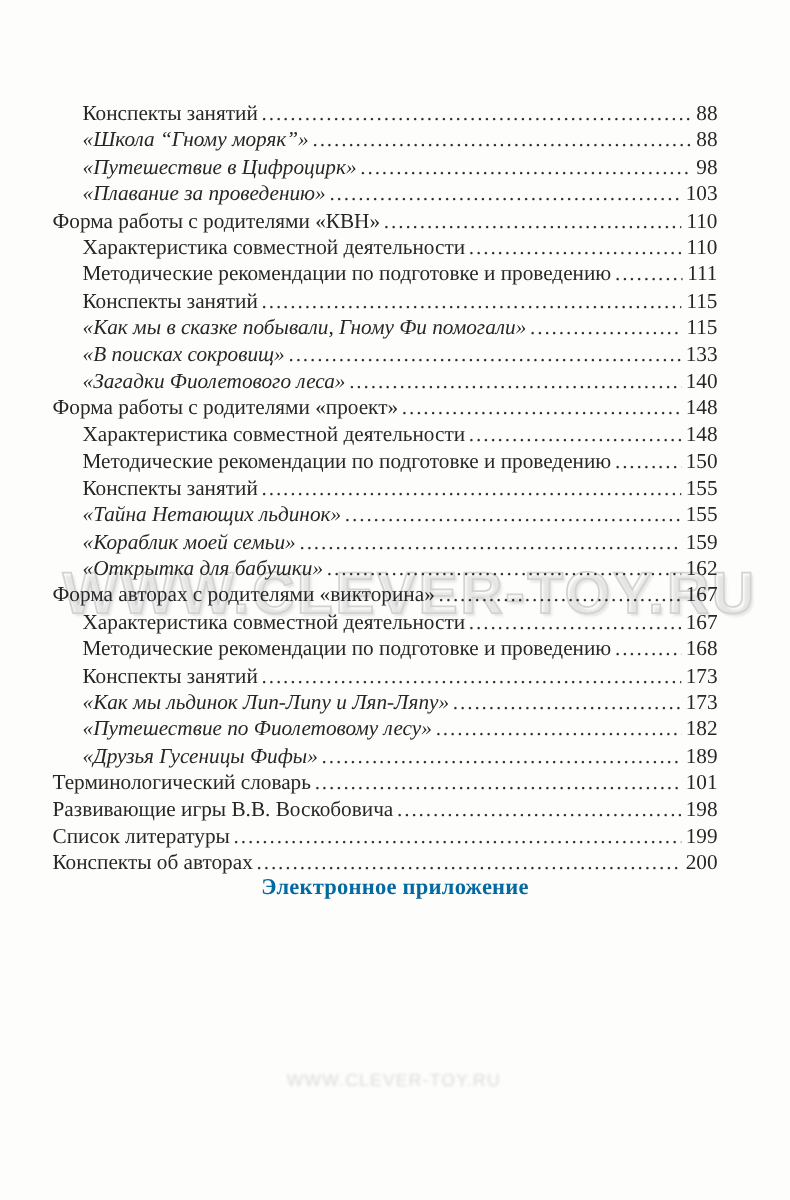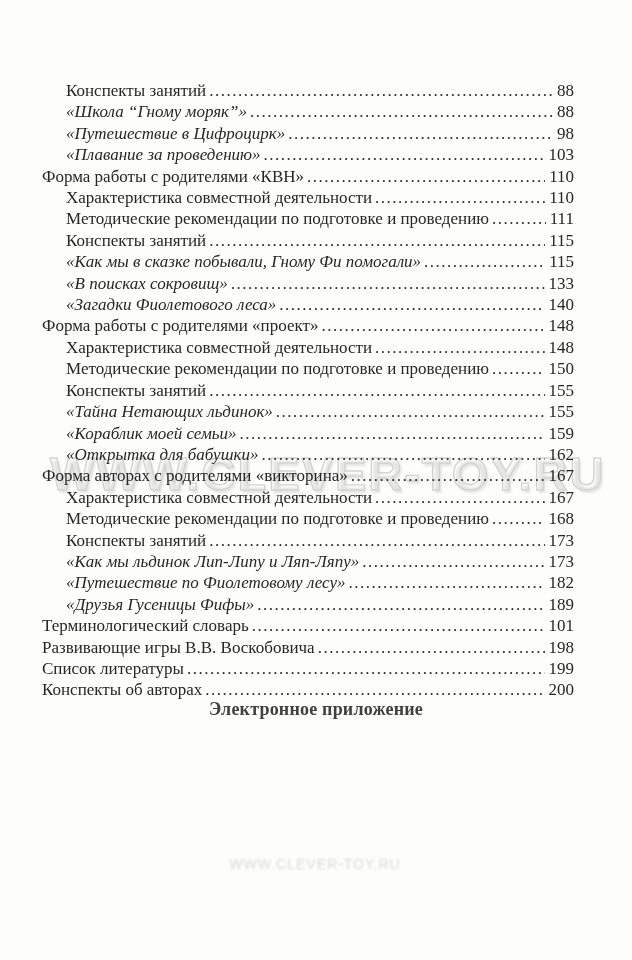--- a/index.html
+++ b/index.html
@@ -38,21 +38,21 @@
     padding-left:4px;
     text-align:right;
   }
   .section-heading{
     position:absolute;
     left:0;right:0;top:699px;
     margin:0;
     text-align:center;
     font-size:18px;
     font-weight:bold;
-    color:#404040;
+    color:#0369a1;
     letter-spacing:0.2px;
   }
   .wm-main{
     position:absolute;
     left:50px;top:446px;
     white-space:nowrap;
     font-family:"Liberation Sans","DejaVu Sans",sans-serif;
     font-weight:bold;
     font-size:47px;
     letter-spacing:2px;

